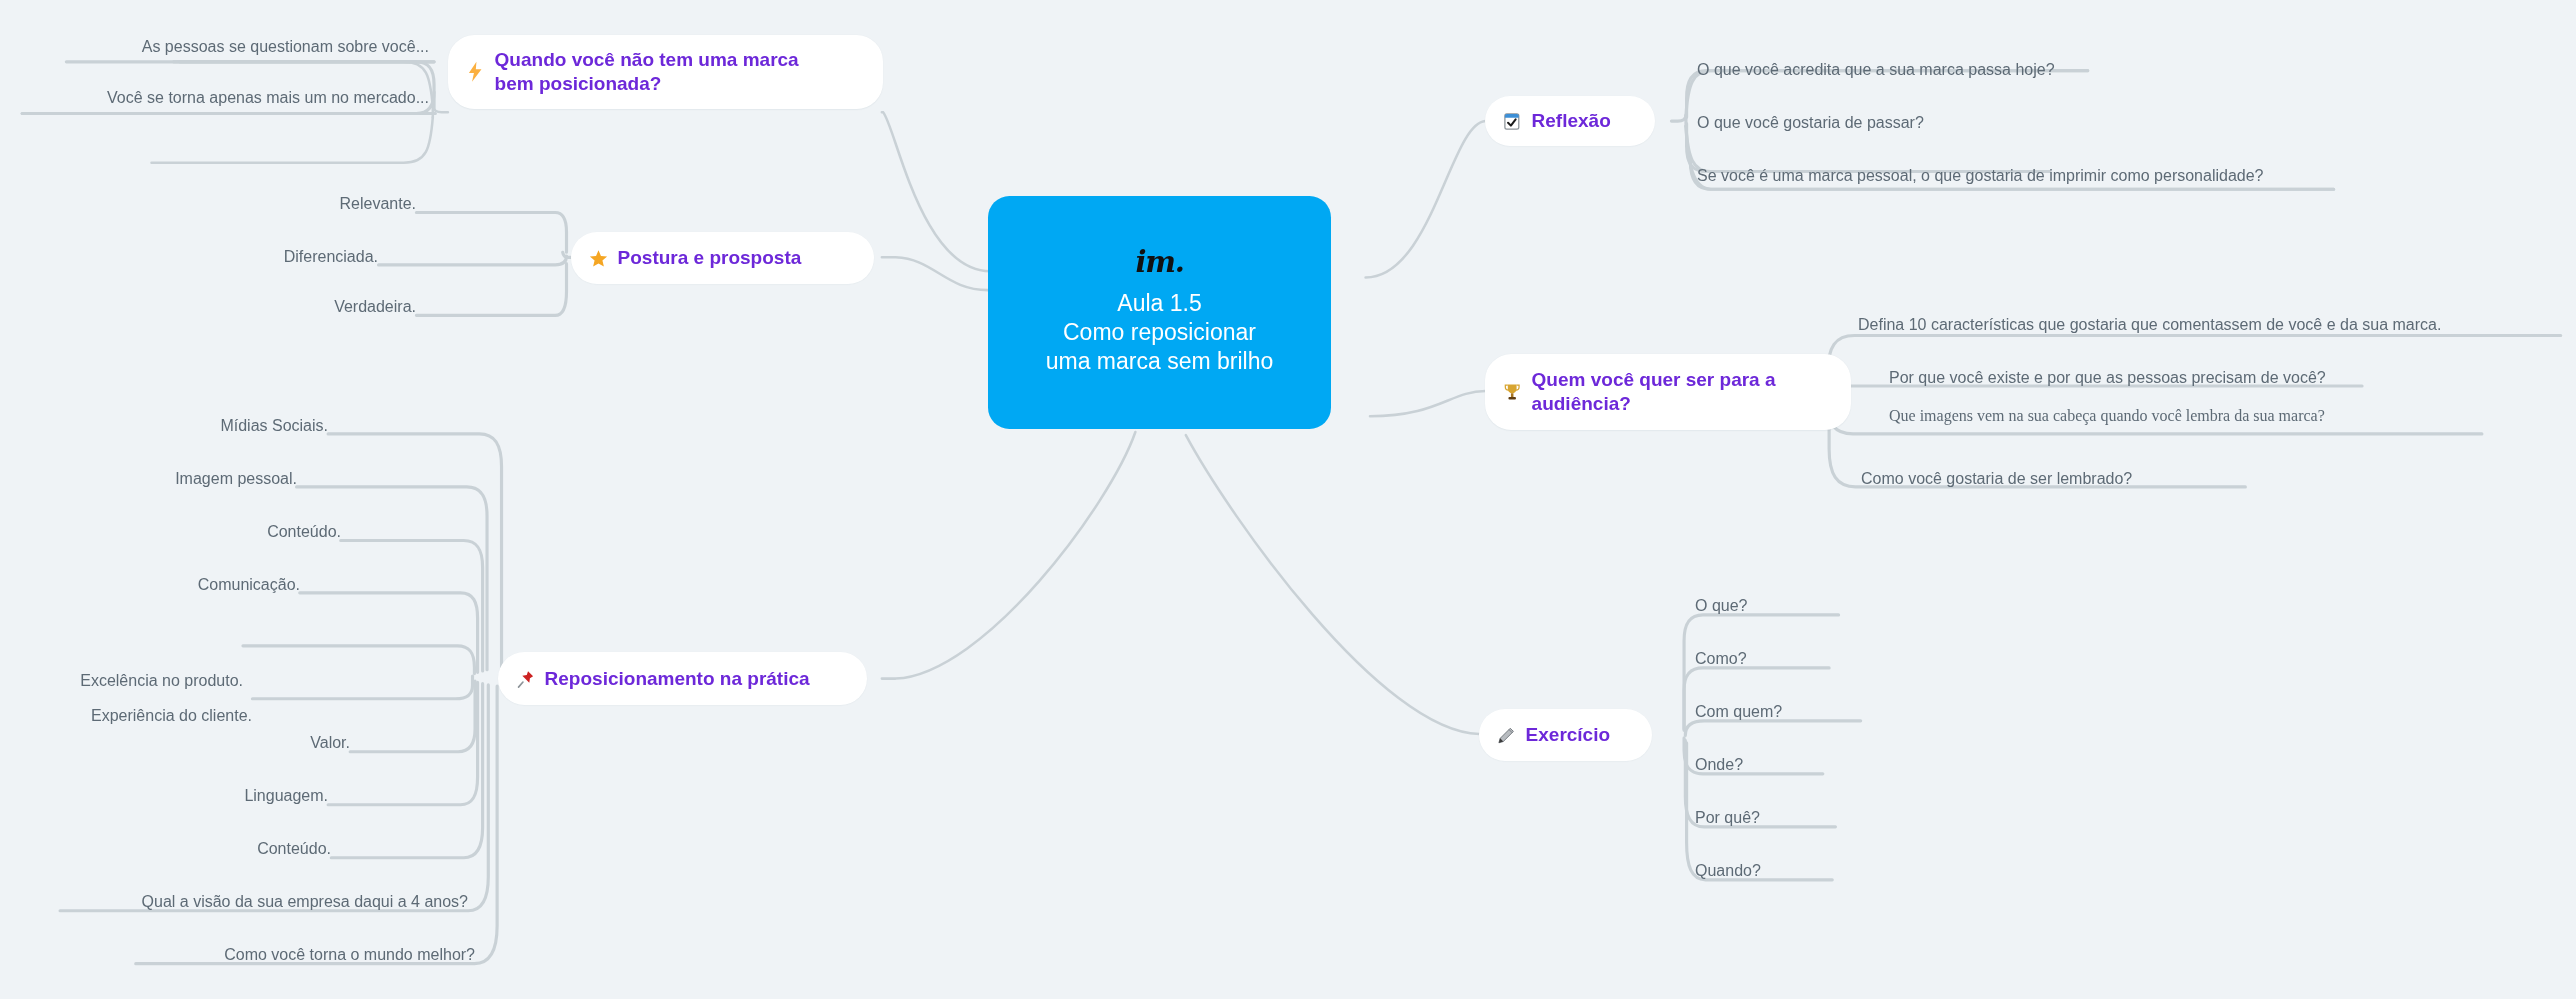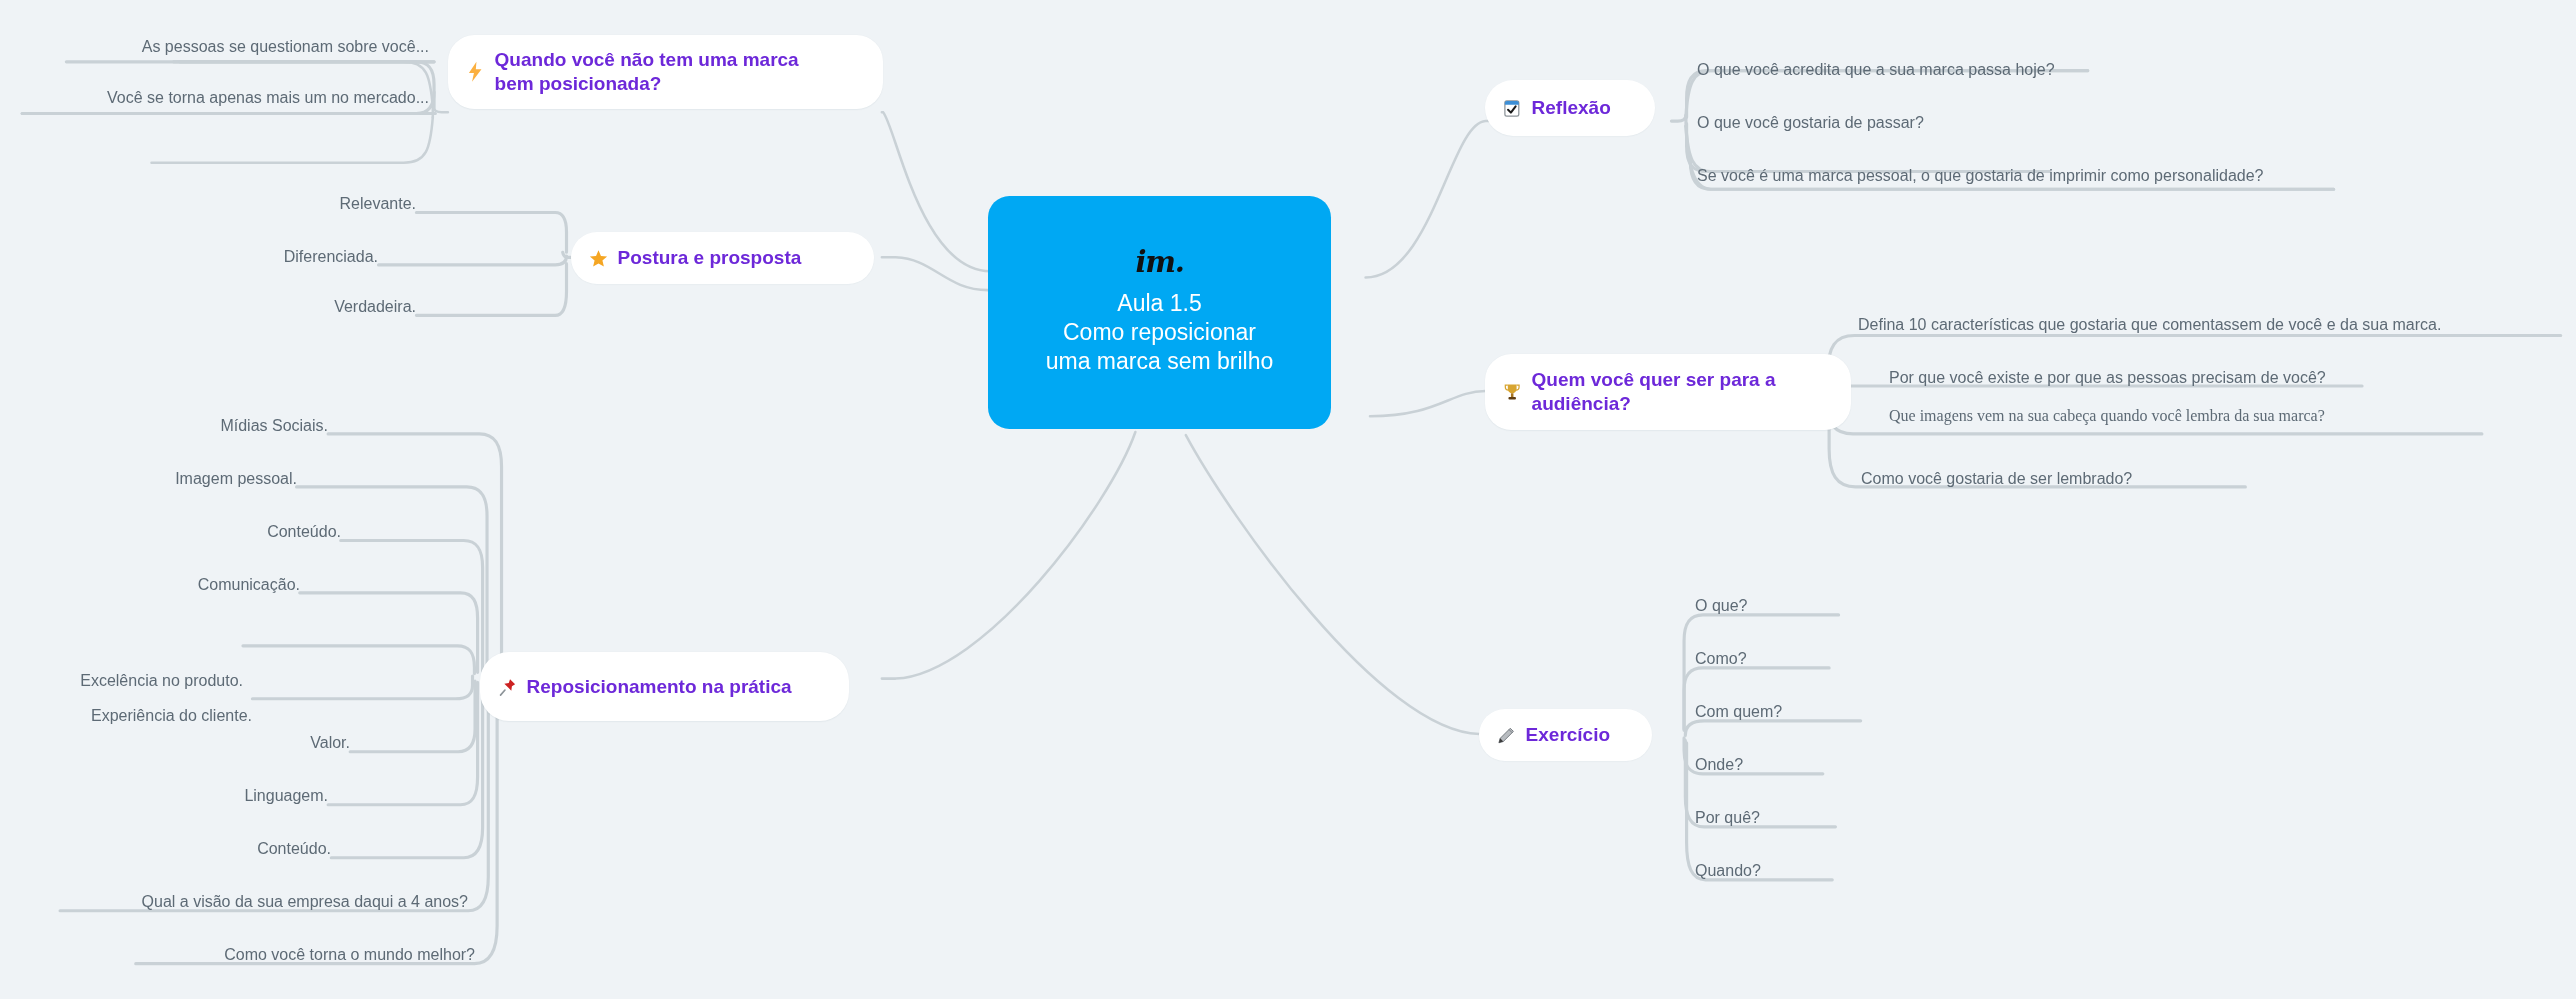--- a/index.html
+++ b/index.html
@@ -199,42 +199,42 @@
       <svg class="svgicon" width="19" height="19" viewBox="0 0 30 30" xmlns="http://www.w3.org/2000/svg">
         <path d="M15 2 L18.9 11.1 L28.6 11.9 L21.2 18.3 L23.5 27.8 L15 22.7 L6.5 27.8 L8.8 18.3 L1.4 11.9 L11.1 11.1 Z" fill="#f5a623"></path>
       </svg>
     </span>
     <span class="blabel">Postura e prosposta</span>
   </div>
   <div class="leaf left" style="left:208px;top:196px;width:208px;">Relevante.</div>
   <div class="leaf left" style="left:170px;top:249px;width:208px;">Diferenciada.</div>
   <div class="leaf left" style="left:208px;top:299px;width:208px;">Verdadeira.</div>
 
-  <div class="branch" style="left:480px;top:652px;width:369px;height:69px;">
+  <div class="branch" style="left:498px;top:652px;width:369px;height:53px;">
     <span class="bicon">
       <svg class="svgicon" width="19" height="19" viewBox="0 0 30 30" xmlns="http://www.w3.org/2000/svg">
         <path d="M19 2 L27 10 L22 13 L21 20 L10 9 L17 8 Z" fill="#cc2222"></path>
         <path d="M11 19 L4 27" stroke="#8d9499" stroke-width="2.6" stroke-linecap="round"></path>
       </svg>
     </span>
     <span class="blabel">Reposicionamento na prática</span>
   </div>
   <div class="leaf left" style="left:126px;top:418px;width:202px;">Mídias Sociais.</div>
   <div class="leaf left" style="left:95px;top:471px;width:202px;">Imagem pessoal.</div>
   <div class="leaf left" style="left:139px;top:524px;width:202px;">Conteúdo.</div>
   <div class="leaf left" style="left:98px;top:577px;width:202px;">Comunicação.</div>
   <div class="leaf left" style="left:41px;top:629px;width:202px;margin-top:44px;">Excelência no produto.</div>
   <div class="leaf left" style="left:50px;top:682px;width:202px;margin-top:26px;">Experiência do cliente.</div>
   <div class="leaf left" style="left:148px;top:735px;width:202px;">Valor.</div>
   <div class="leaf left" style="left:126px;top:788px;width:202px;">Linguagem.</div>
   <div class="leaf left" style="left:129px;top:841px;width:202px;">Conteúdo.</div>
   <div class="leaf left" style="left:60px;top:894px;width:408px;">Qual a visão da sua empresa daqui a 4 anos?</div>
   <div class="leaf left" style="left:136px;top:947px;width:339px;">Como você torna o mundo melhor?</div>
 
-  <div class="branch" style="left:1485px;top:80px;width:170px;height:56px;text-align:right;">
+  <div class="branch" style="left:1485px;top:96px;width:170px;height:50px;text-align:right;">
     <span class="bicon">
       <svg class="svgicon" width="17.7" height="19" viewBox="0 0 28 30" xmlns="http://www.w3.org/2000/svg">
         <rect x="3" y="3" width="22" height="24" rx="3" fill="#ffffff" stroke="#8d9499" stroke-width="2"></rect>
         <path d="M3 6 a3 3 0 0 1 3 -3 h16 a3 3 0 0 1 3 3 v3 h-22 z" fill="#3d8fd6"></path>
         <path d="M8 17 L12.5 21.5 L20 11.5" fill="none" stroke="#1c1c1c" stroke-width="3.2" stroke-linecap="round" stroke-linejoin="round"></path>
       </svg>
     </span>
     <span class="blabel">Reflexão</span>
   </div>
   <div class="leaf right" style="left:1697px;top:62px;width:442px;">O que você acredita que a sua marca passa hoje?</div>

